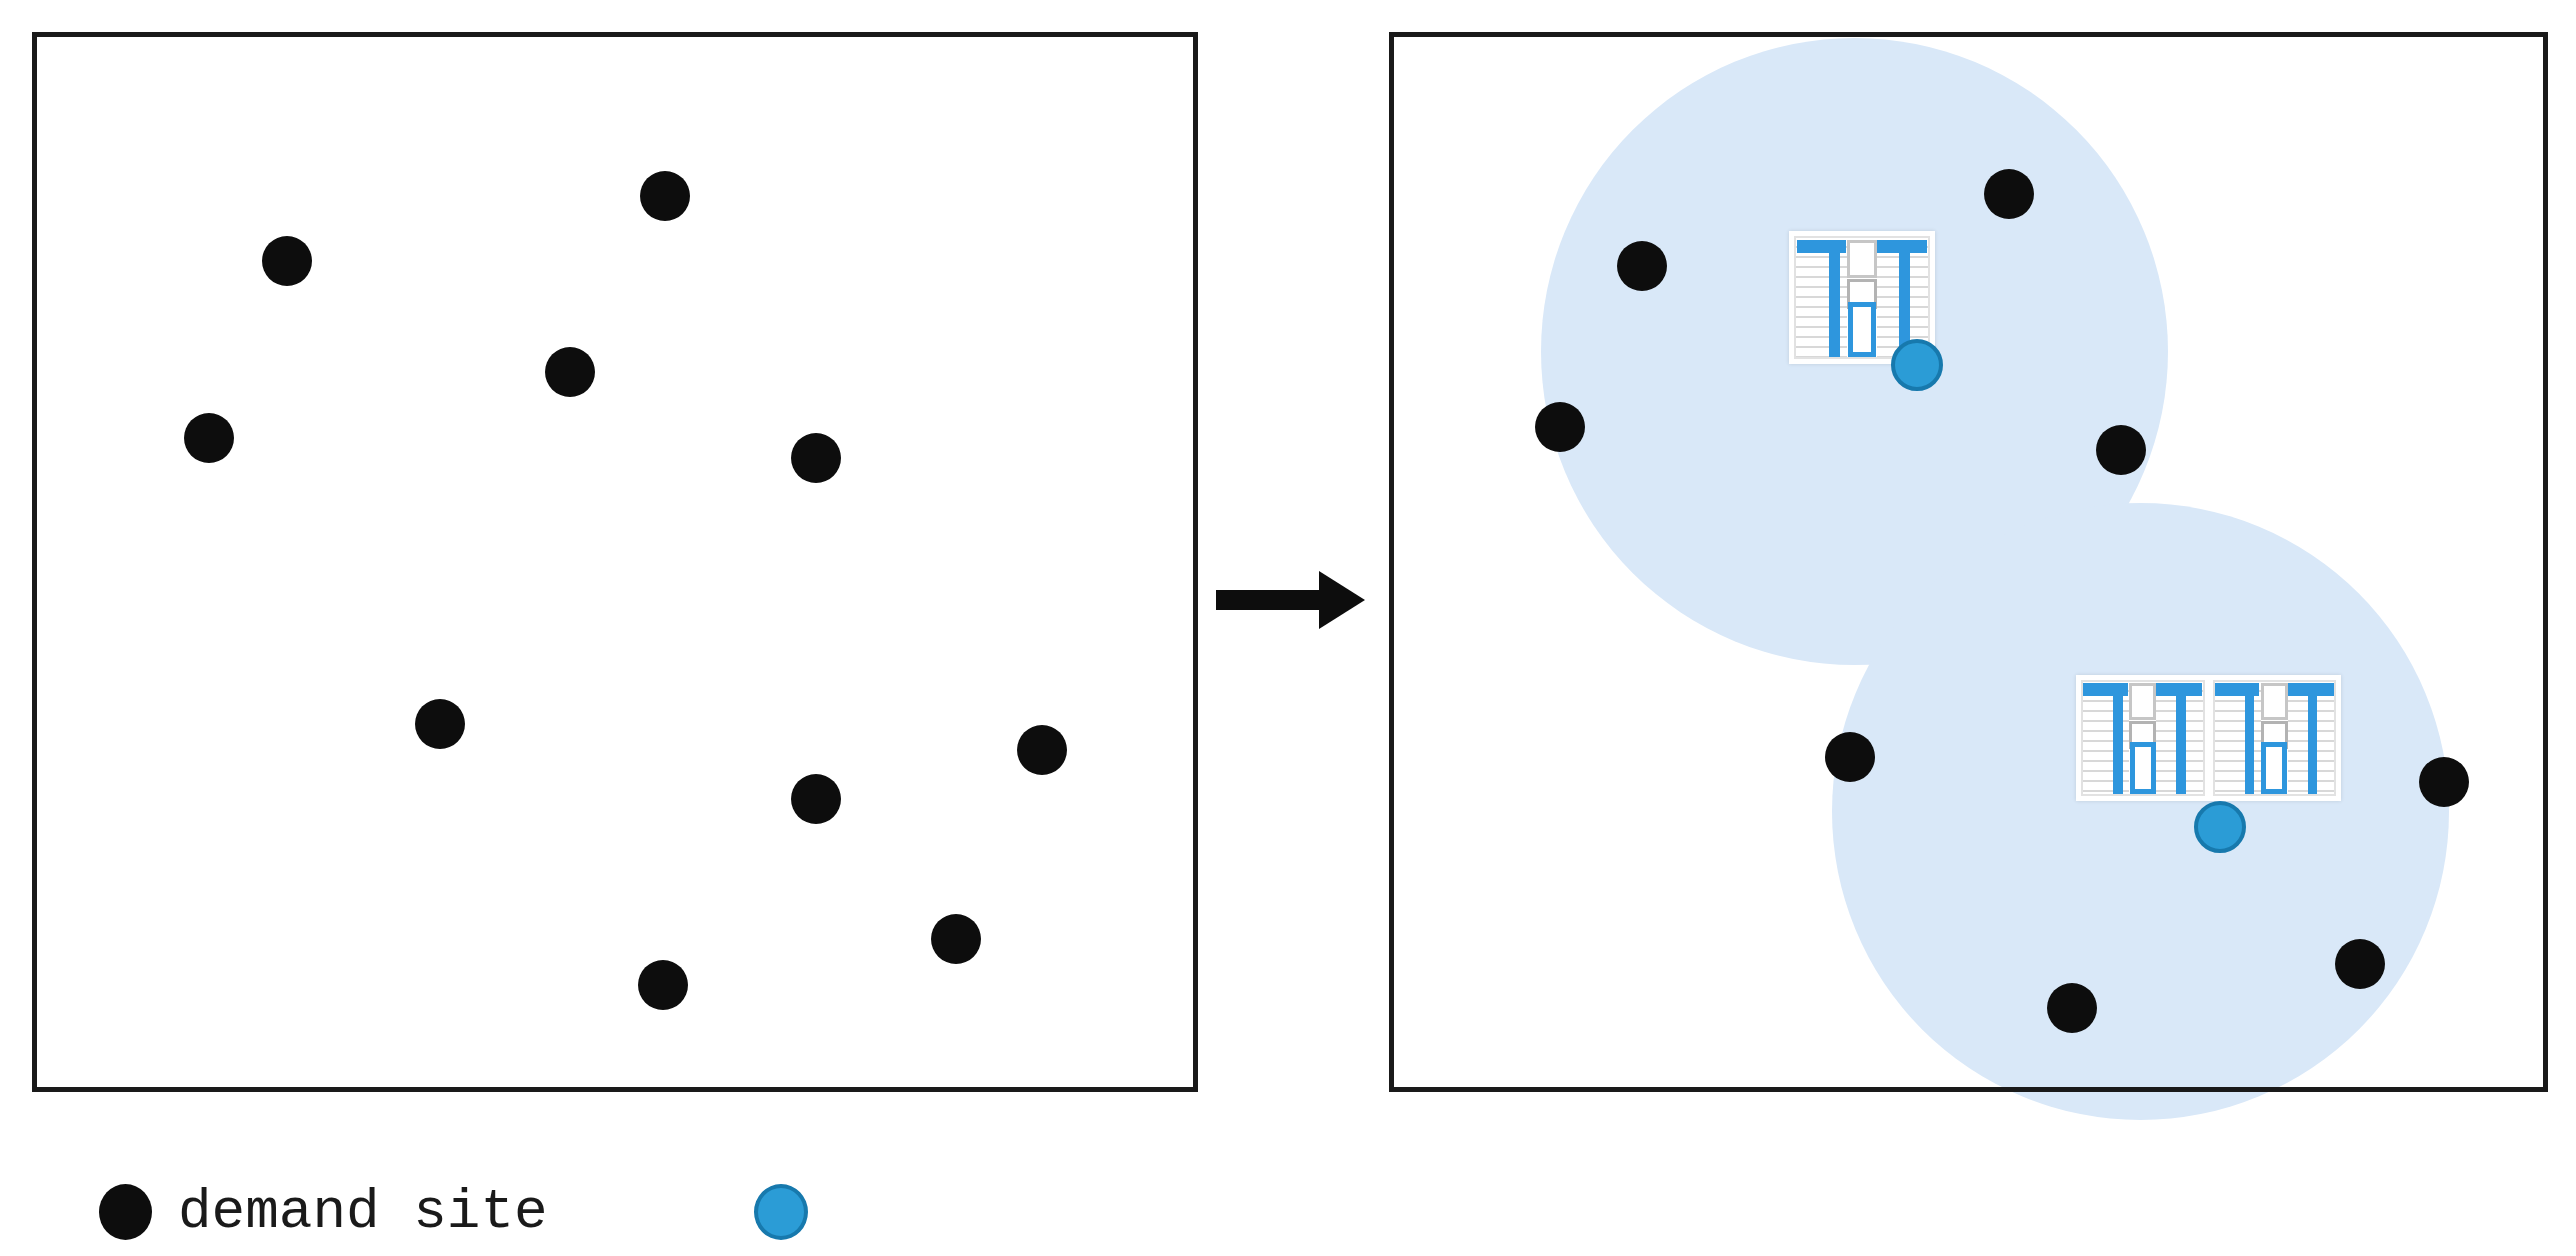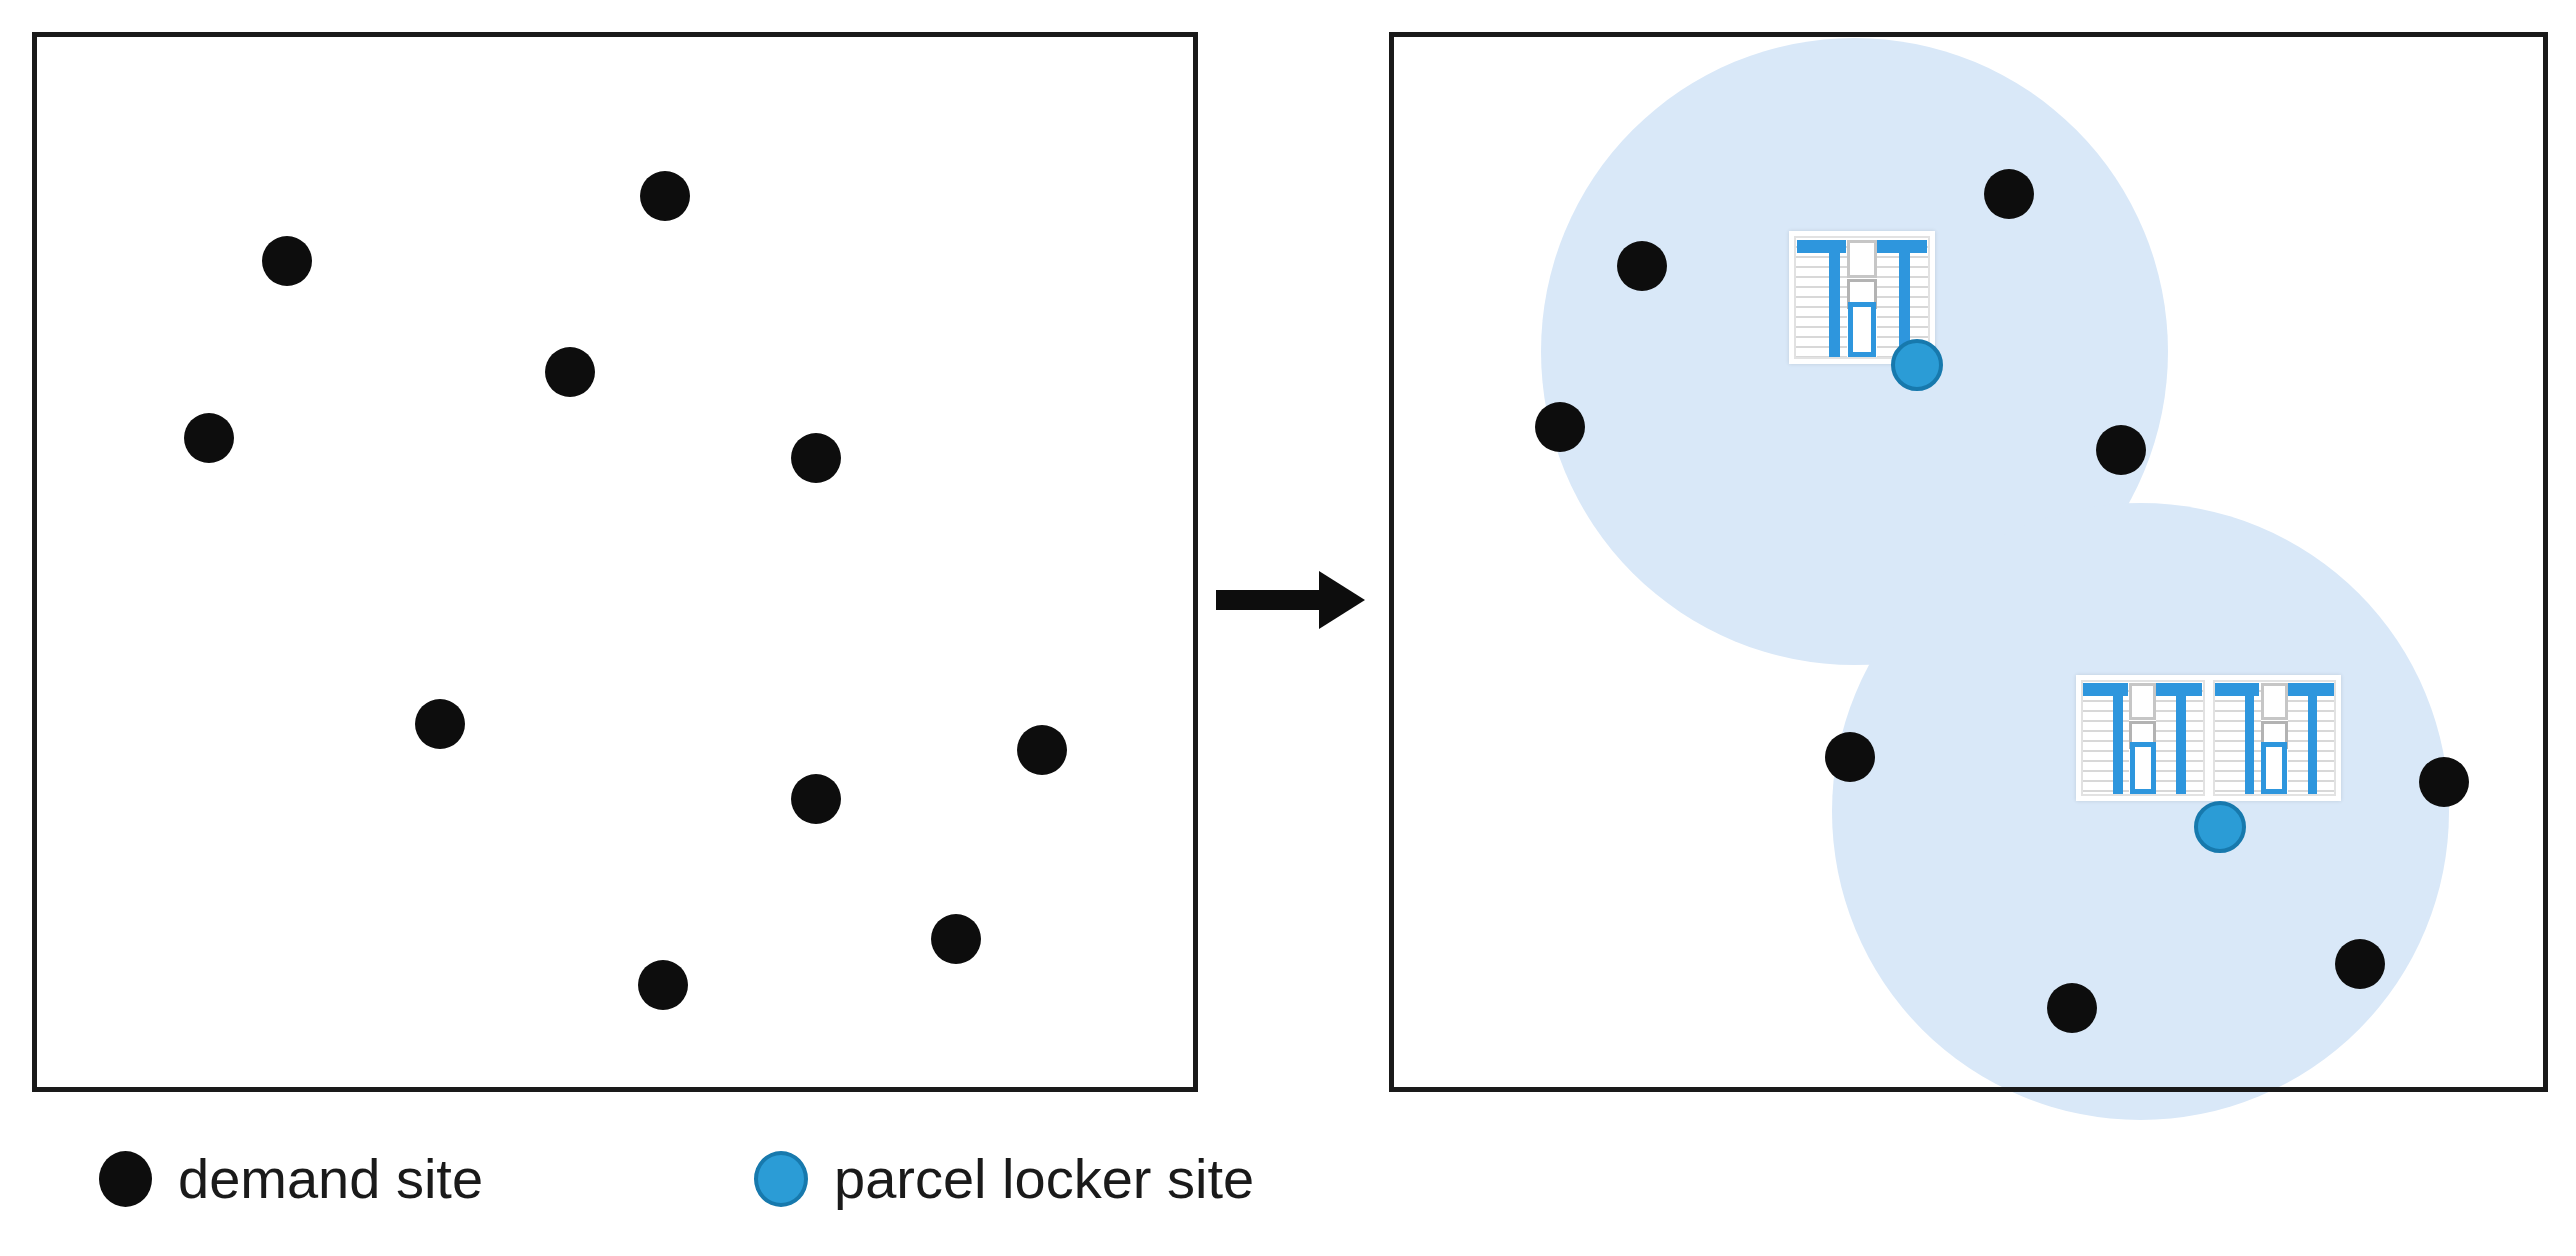--- a/index.html
+++ b/index.html
@@ -34,21 +34,21 @@
   .lk-col-door{position:absolute;left:2%;right:2%;bottom:0;height:38%;background:#ffffff;border:5px solid #2e96dd;}
 
   
   .arrow{position:absolute;width:149px;height:58px;z-index:4;}
   .arrow-shaft{position:absolute;left:0;top:19px;width:105px;height:20px;background:#0d0d0d;}
   .arrow-head{position:absolute;left:103px;top:0;width:0;height:0;
               border-top:29px solid transparent;border-bottom:29px solid transparent;
               border-left:46px solid #0d0d0d;}
 
   
-  .legend-item{position:absolute;top:1151px;height:89px;display:flex;align-items:flex-start;gap:26px;}
+  .legend-item{position:absolute;top:1151px;height:89px;display:flex;align-items:flex-end;gap:26px;font-family:Liberation Mono, monospace;}
   .lg-label{font-size:56px;color:#1a1a1a;white-space:nowrap;line-height:1;}
   .lg-marker{display:inline-block;border-radius:50%;}
   .lg-demand{width:53px;height:56px;background:#0d0d0d;}
   .lg-locker{width:46px;height:48px;background:#2b9cd6;border:4px solid #1779ad;}
   .lg-coverage{width:61px;height:65px;background:#d9e8f8;}
   .li-1{left:99px;} .li-2{left:754px;} .li-3{left:1492px;}
 </style>
 </head>
 <body>
 
@@ -128,17 +128,16 @@
       <div class="dot-locker" style="background: rgb(43, 156, 214); border-color: rgb(23, 121, 173); left: 805px; top: 769px;"></div>
       <div class="frame"></div>
   </div>
 
   <div class="legend-item li-1">
     <span class="lg-marker lg-demand"></span>
     <span class="lg-label">demand site</span>
   </div>
   <div class="legend-item li-2">
     <span class="lg-marker lg-locker"></span>
-    <span class="lg-label">parcel locker site</span>
   </div>
 
 </div>
 
 
 </body></html>

